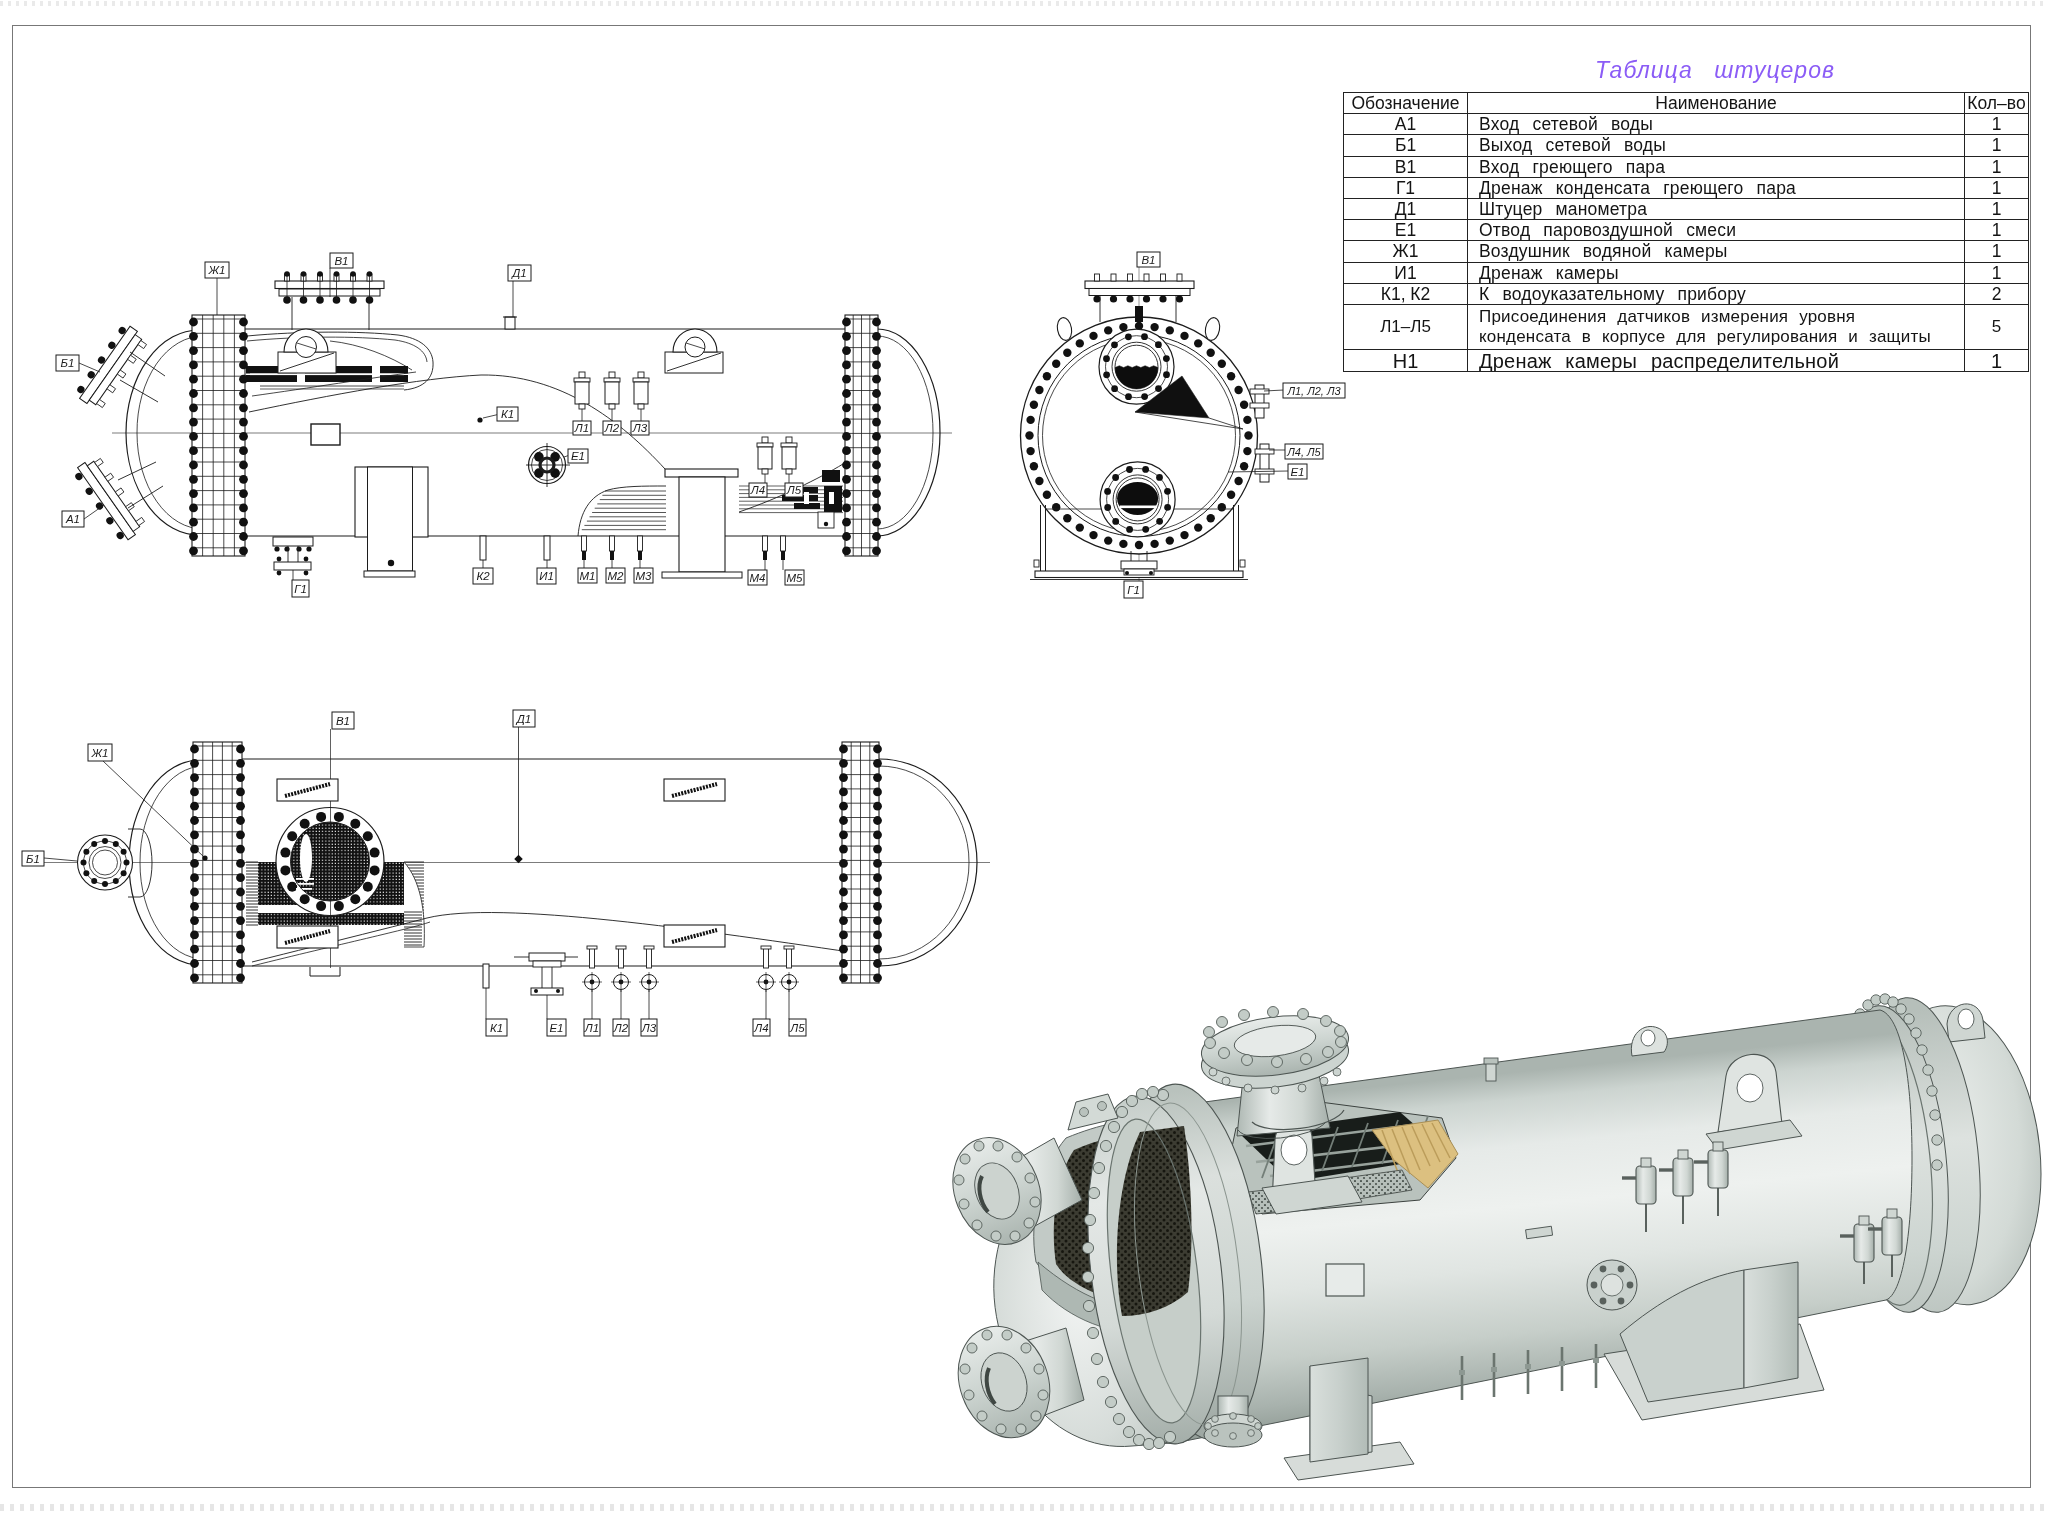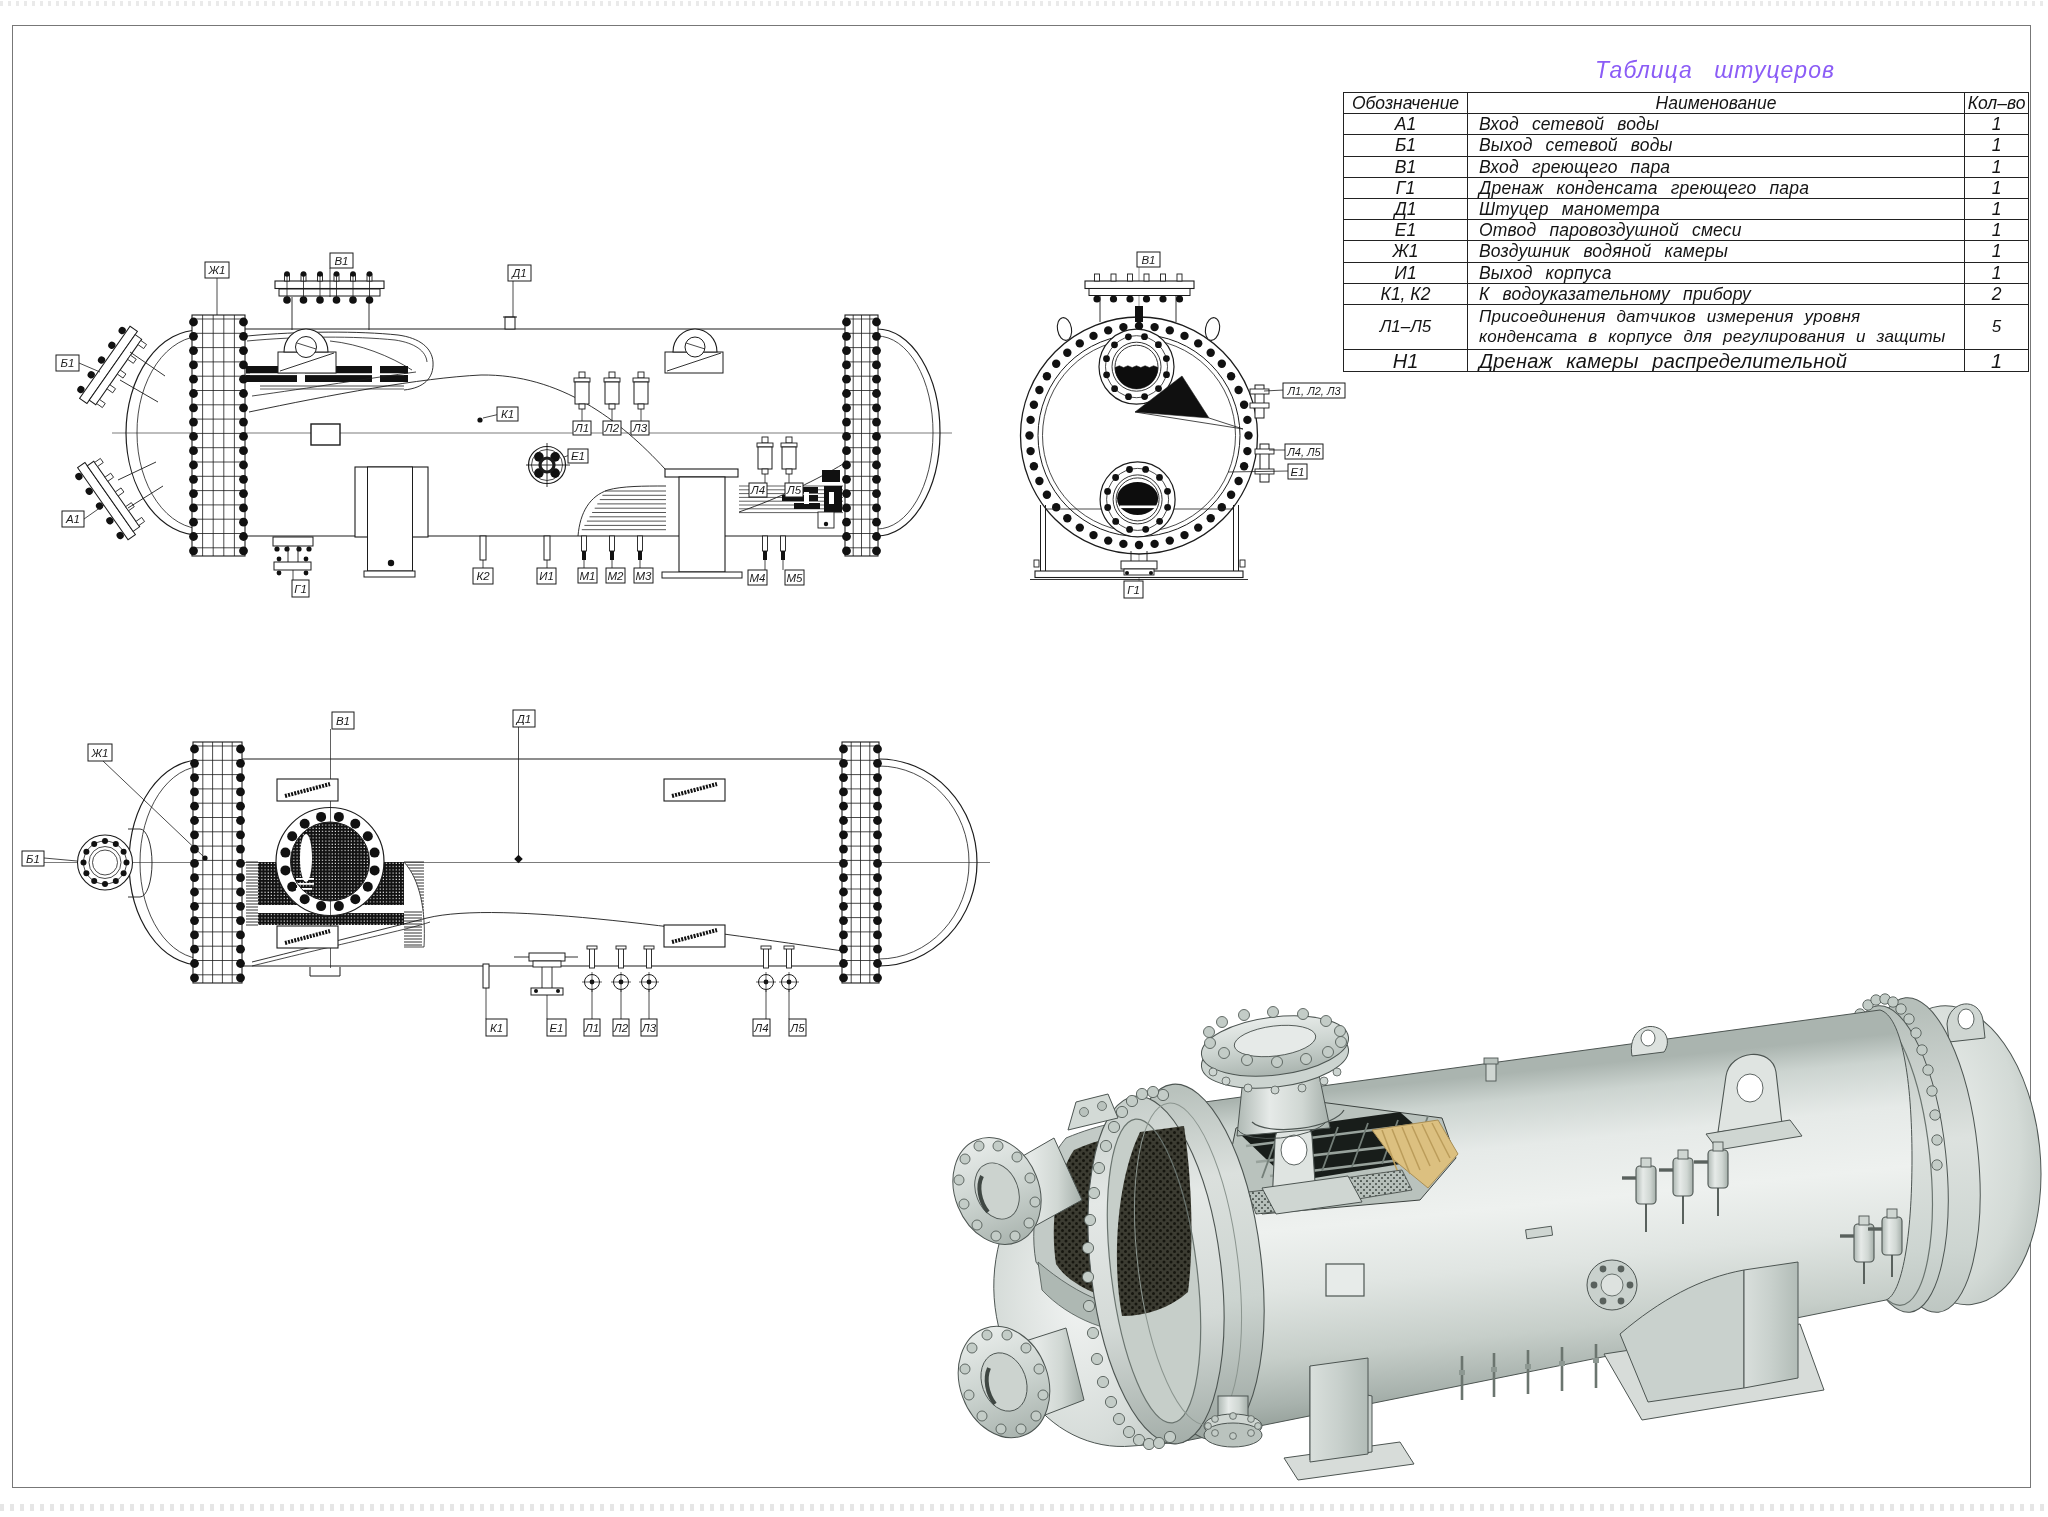--- a/index.html
+++ b/index.html
@@ -2,21 +2,21 @@
 <html><head><meta charset="utf-8"><style>
 html,body{margin:0;padding:0;background:#fff}
 *{-webkit-font-smoothing:antialiased}
 body{width:2048px;height:1517px;position:relative;font-family:"Liberation Sans",sans-serif;overflow:hidden}
 #brd{position:absolute;left:12px;top:25px;width:2017px;height:1461px;border:1px solid #777}
 #noise-t{position:absolute;left:0;top:1px;width:2048px;height:5px;background:repeating-linear-gradient(90deg,#eaeaea 0 3px,#fff 3px 8px)}
 #noise-b{position:absolute;left:0;top:1504px;width:2048px;height:7px;background:repeating-linear-gradient(90deg,#e6e6e6 0 4px,#fff 4px 10px)}
 #svgw{position:absolute;left:0;top:0}
 #ttl{position:absolute;left:1570px;top:57px;width:290px;text-align:center;font-size:23px;font-style:italic;letter-spacing:1px;word-spacing:14px;color:#8b5cf6}
 #tb{position:absolute;left:1343px;top:92px;border-collapse:collapse;table-layout:fixed;color:#141414}
-#tb td{border:1.4px solid #222;padding:0;font-style:italic;overflow:hidden;white-space:nowrap}
+#tb td{border:1.4px solid #222;padding:0;overflow:hidden;white-space:nowrap}
 #tb .hd td{height:20.2px;line-height:20px;font-size:17.5px}
 #tb .r1 td{height:20.2px;line-height:20px;font-size:17.5px}
 #tb .r2 td{height:44.5px;font-size:17px;line-height:20.5px}
 #tb .r3 td{height:20.5px;line-height:20px;font-size:20px}
 #tb .c{text-align:center}
 #tb .n{padding-left:11px;word-spacing:8px;letter-spacing:0.2px}
 #tb .r2 .n{white-space:normal;word-spacing:6px}
 </style></head>
 <body>
 <div id="noise-t"></div>
@@ -1156,21 +1156,21 @@
         <td class="n">Отвод  паровоздушной  смеси</td>
         <td class="c">1</td>
       </tr>
 <tr class="r1">
         <td class="c">Ж1</td>
         <td class="n">Воздушник  водяной  камеры</td>
         <td class="c">1</td>
       </tr>
 <tr class="r1">
         <td class="c">И1</td>
-        <td class="n">Выход  корпуса</td>
+        <td class="n">Дренаж  камеры</td>
         <td class="c">1</td>
       </tr>
 <tr class="r1">
         <td class="c">К1,  К2</td>
         <td class="n">К  водоуказательному  прибору</td>
         <td class="c">2</td>
       </tr>
 <tr class="r2">
         <td class="c">Л1–Л5</td>
         <td class="n">Присоединения  датчиков  измерения  уровня<br>конденсата  в  корпусе  для  регулирования  и  защиты</td>

